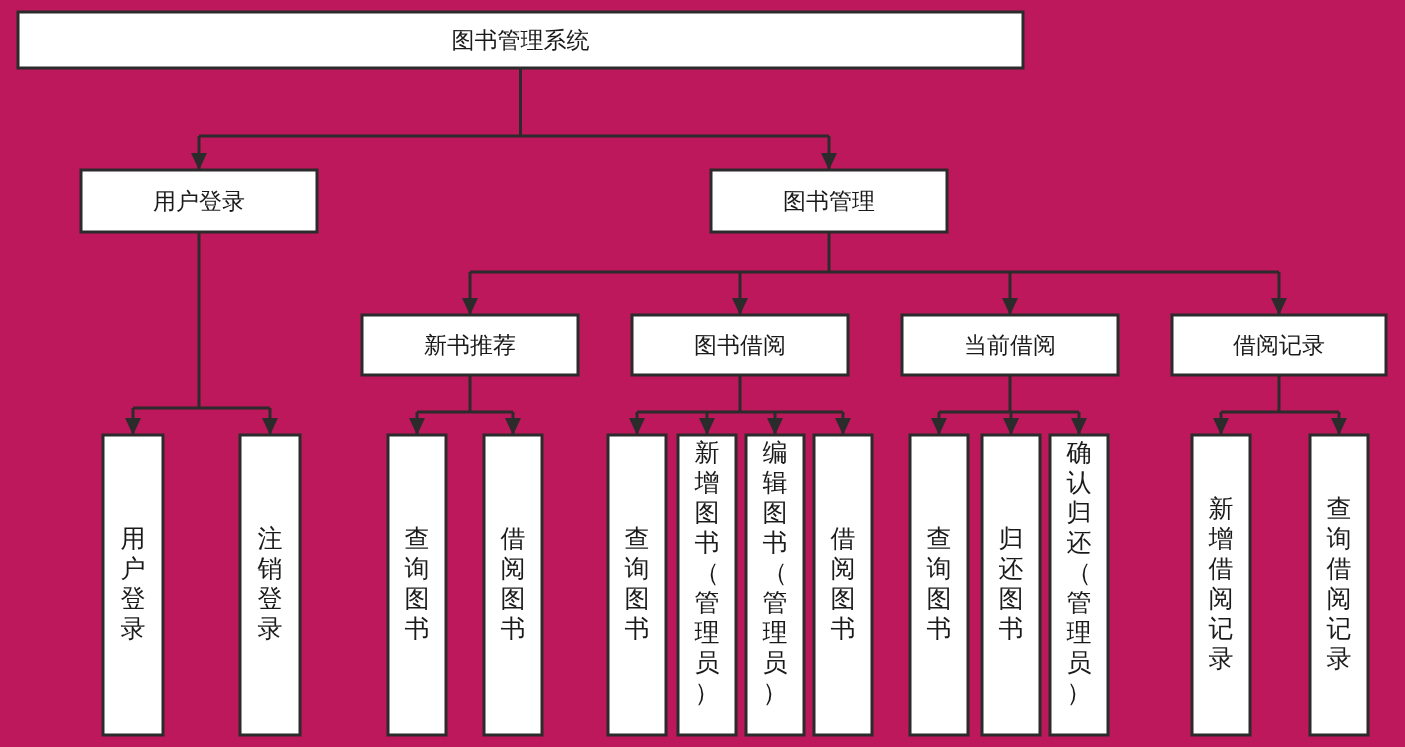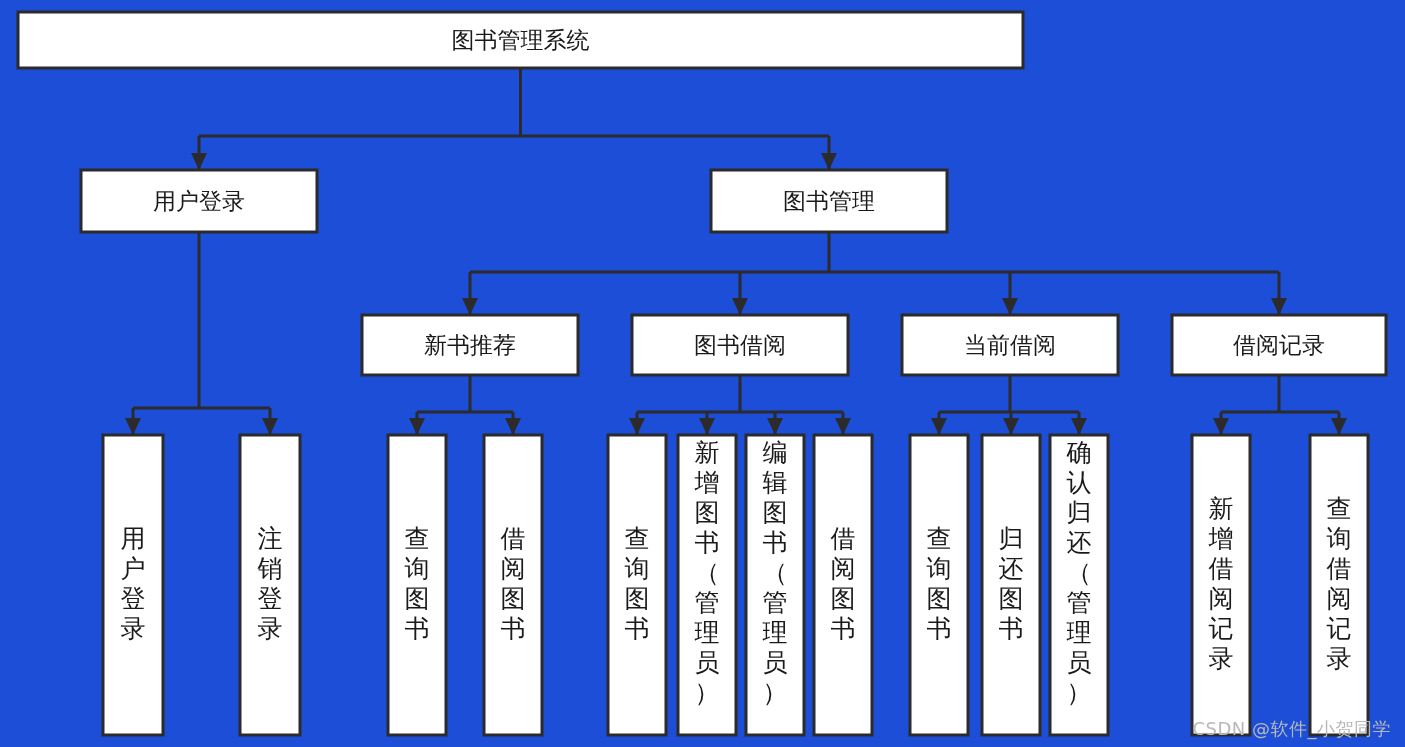--- a/index.html
+++ b/index.html
@@ -8,21 +8,21 @@
     padding: 0;
     background: #ffffff;
   }
   body {
     font-family: "DejaVu Sans", "Liberation Sans", sans-serif;
   }
   #diagram-root {
     position: relative;
     width: 1405px;
     height: 747px;
-    background: #1d4ed8;
+    background: #be185d;
     overflow: hidden;
   }
   svg.diagram-canvas {
     position: absolute;
     left: 0;
     top: 0;
     width: 1405px;
     height: 747px;
     display: block;
   }
@@ -201,14 +201,13 @@
         <g>
           <rect x="1192" y="435" width="58" height="300" class="node-box"></rect>
           <text x="1221" class="leaf-label"><tspan x="1221" y="517">新</tspan><tspan x="1221" y="547">增</tspan><tspan x="1221" y="577">借</tspan><tspan x="1221" y="607">阅</tspan><tspan x="1221" y="637">记</tspan><tspan x="1221" y="667">录</tspan></text>
         </g>
         <g>
           <rect x="1310" y="435" width="58" height="300" class="node-box"></rect>
           <text x="1339" class="leaf-label"><tspan x="1339" y="517">查</tspan><tspan x="1339" y="547">询</tspan><tspan x="1339" y="577">借</tspan><tspan x="1339" y="607">阅</tspan><tspan x="1339" y="637">记</tspan><tspan x="1339" y="667">录</tspan></text>
         </g>
       </g>
   </svg>
-  <div class="watermark-text">CSDN @软件_小贺同学</div>
 </div>
 
 </body></html>

